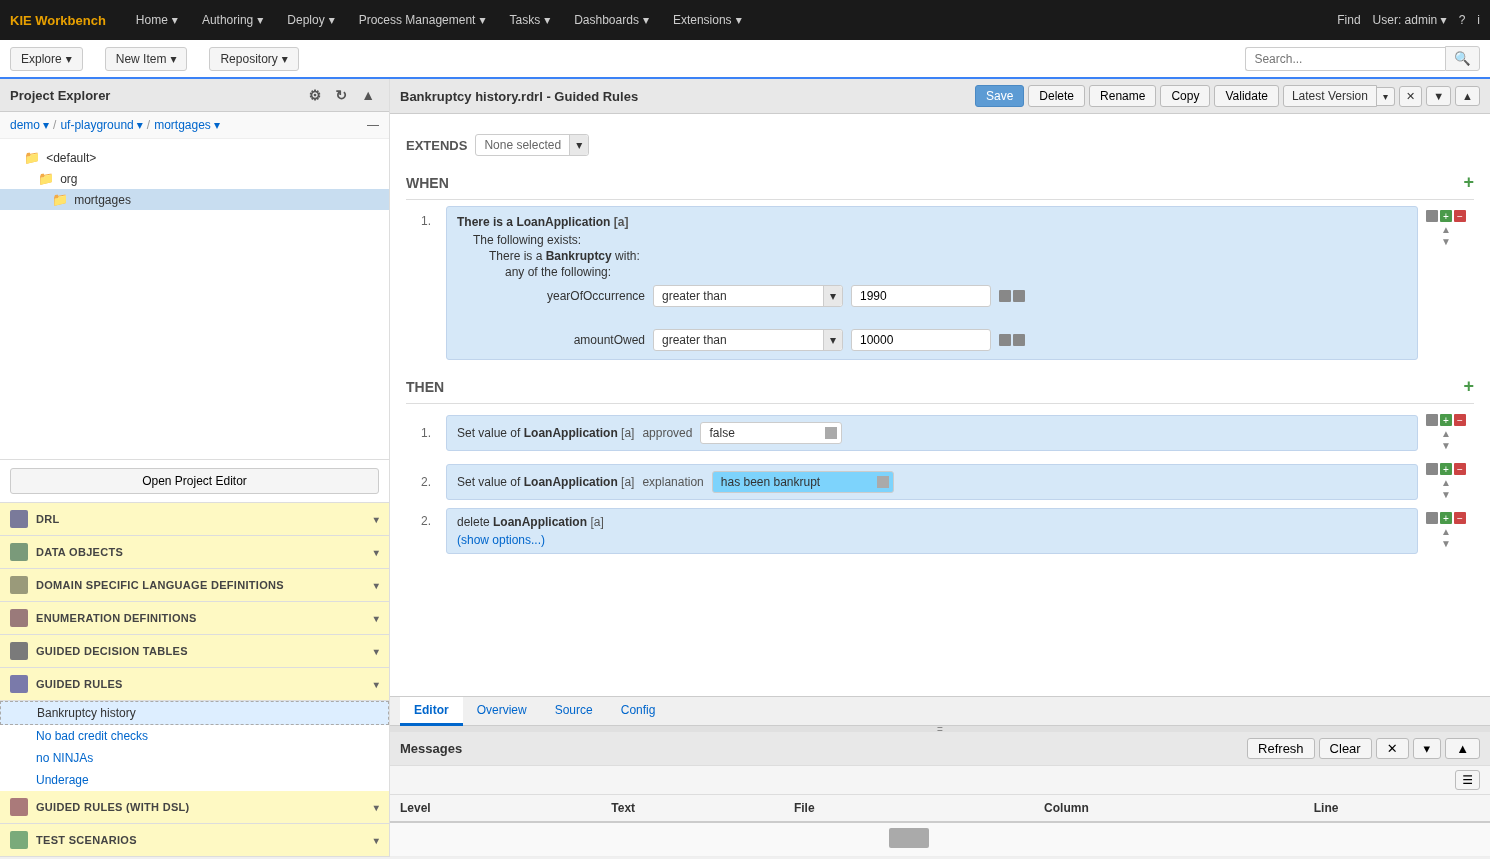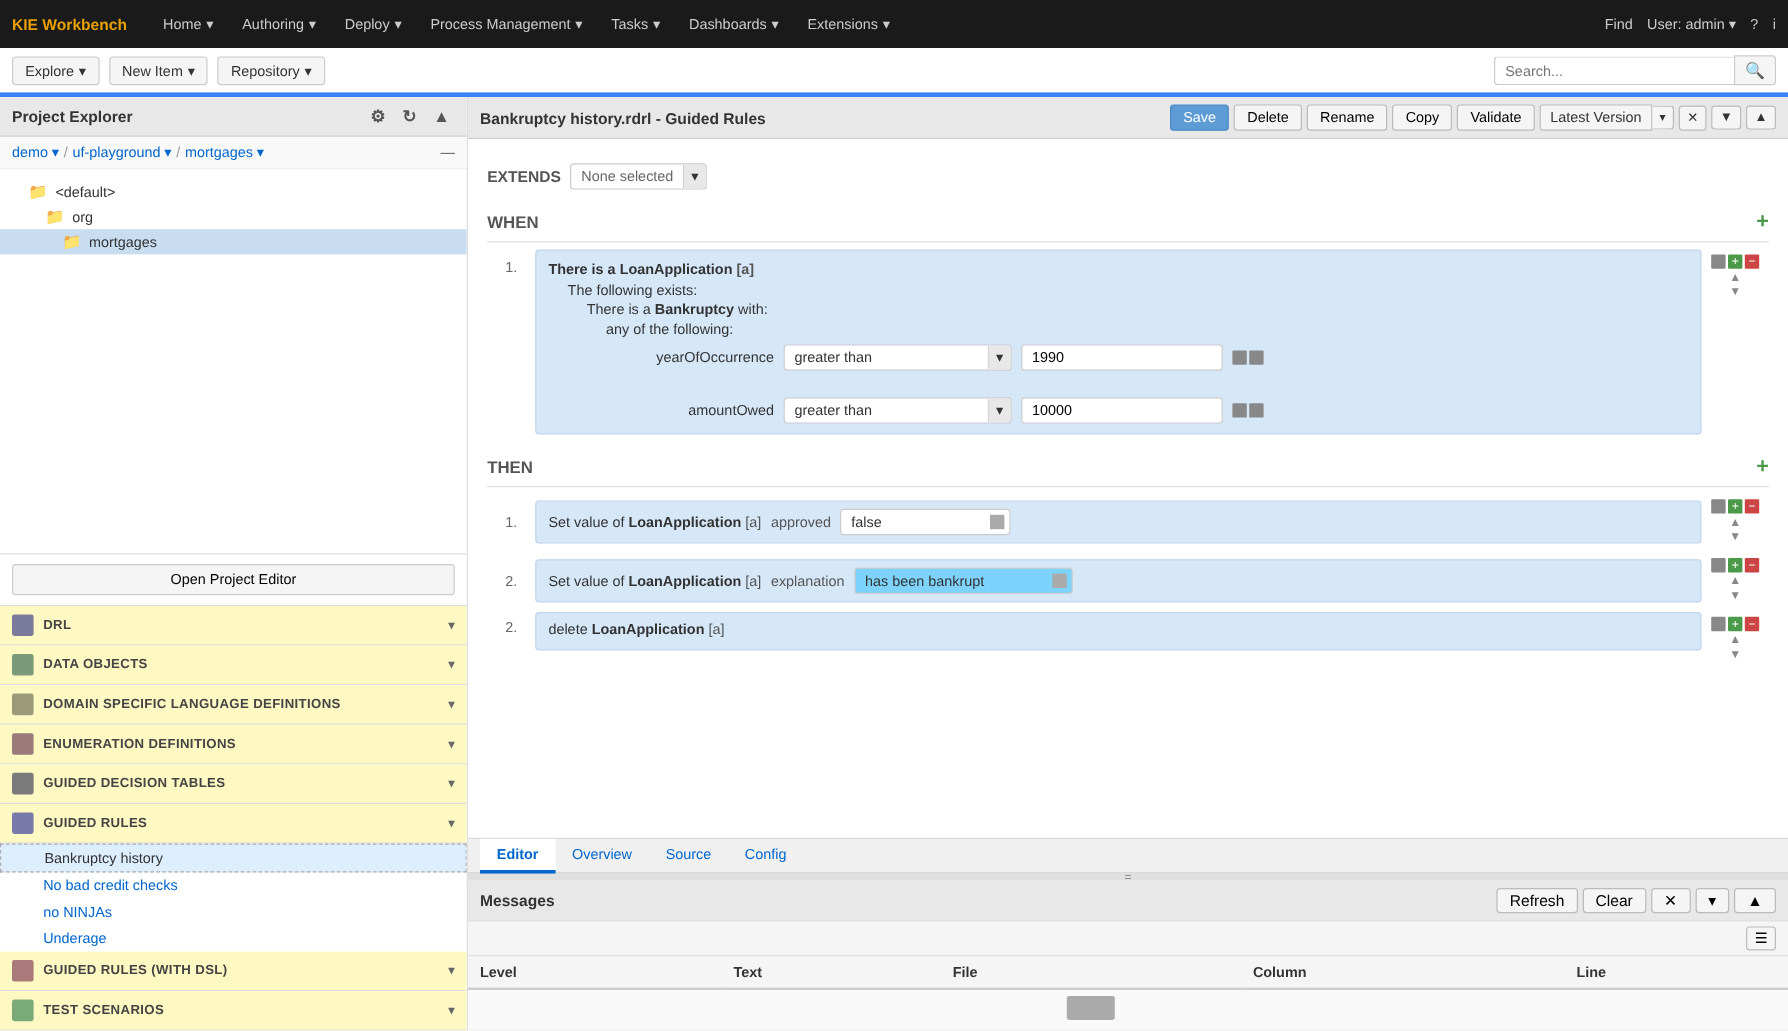--- a/index.html
+++ b/index.html
@@ -42,25 +42,25 @@
       align-items: center;
       gap: 12px;
       color: #ccc;
       font-size: 12px;
     }
     .nav-right span { cursor: pointer; }
 
     
     .toolbar2 {
       background: #fff;
-      border-bottom: 4px solid #3b82f6;
+      border-bottom: 2px solid #3b82f6;
       display: flex;
       align-items: center;
       padding: 6px 10px;
-      gap: 8px;
+      gap: 22px;
     }
     .toolbar2-btn {
       background: #f5f5f5;
       border: 1px solid #ccc;
       border-radius: 3px;
       padding: 4px 10px;
       cursor: pointer;
       font-size: 12px;
       display: flex;
       align-items: center;
@@ -349,21 +349,21 @@
       background: #e8e8e8;
       border-left: 1px solid #ccc;
       cursor: pointer;
       border-radius: 0 3px 3px 0;
     }
     .field-value-input {
       border: 1px solid #ccc;
       border-radius: 3px;
       padding: 3px 8px;
       font-size: 12px;
-      width: 168px;
+      width: 140px;
     }
     .small-btns-group {
       display: flex;
       gap: 2px;
     }
 
     
     .bottom-section {
       border-top: 1px solid #ccc;
       background: #fff;
@@ -766,20 +766,21 @@
             <span style="font-size:10px; cursor:pointer; color:#888;">▲</span>
             <span style="font-size:10px; cursor:pointer; color:#888;">▼</span>
           </div>
         </div>
       </div>
 
       <div style="display:flex; align-items:flex-start; margin-bottom:4px;">
         <div style="width:40px; text-align:center; color:#666; padding-top:6px;">2.</div>
         <div style="flex:1; background:#d6e8f8; border:1px solid #c0d4ec; border-radius:3px; padding:6px 10px;">
           <div style="font-size:12px; margin-bottom:4px;">delete <span class="bold">LoanApplication</span> <span style="color:#555;">[a]</span></div>
+          <div style="font-size:12px; color:#0066cc; cursor:pointer;">(show options...)</div>
         </div>
         <div style="display:flex; flex-direction:column; align-items:center; padding:4px 8px; gap:2px;">
           <div style="display:flex; gap:2px;">
             <span class="sq-box"></span>
             <span class="sq-box" style="background:#4a9a4a; color:#fff; font-size:10px; display:flex; align-items:center; justify-content:center;">+</span>
             <span class="sq-box" style="background:#cc4444; color:#fff; font-size:10px; display:flex; align-items:center; justify-content:center;">−</span>
           </div>
           <div style="display:flex; flex-direction:column; gap:1px;">
             <span style="font-size:10px; cursor:pointer; color:#888;">▲</span>
             <span style="font-size:10px; cursor:pointer; color:#888;">▼</span>

